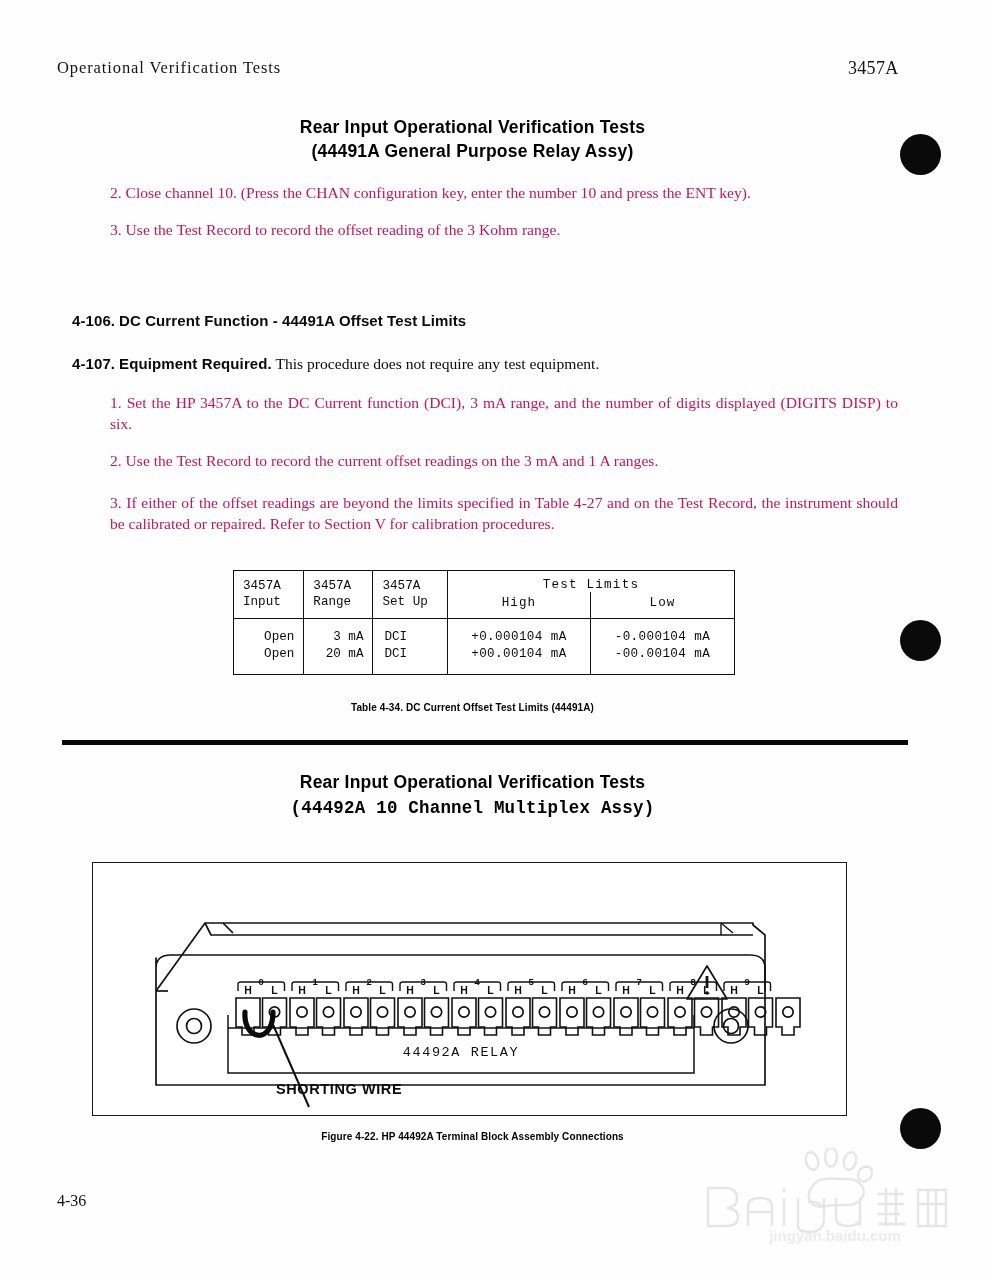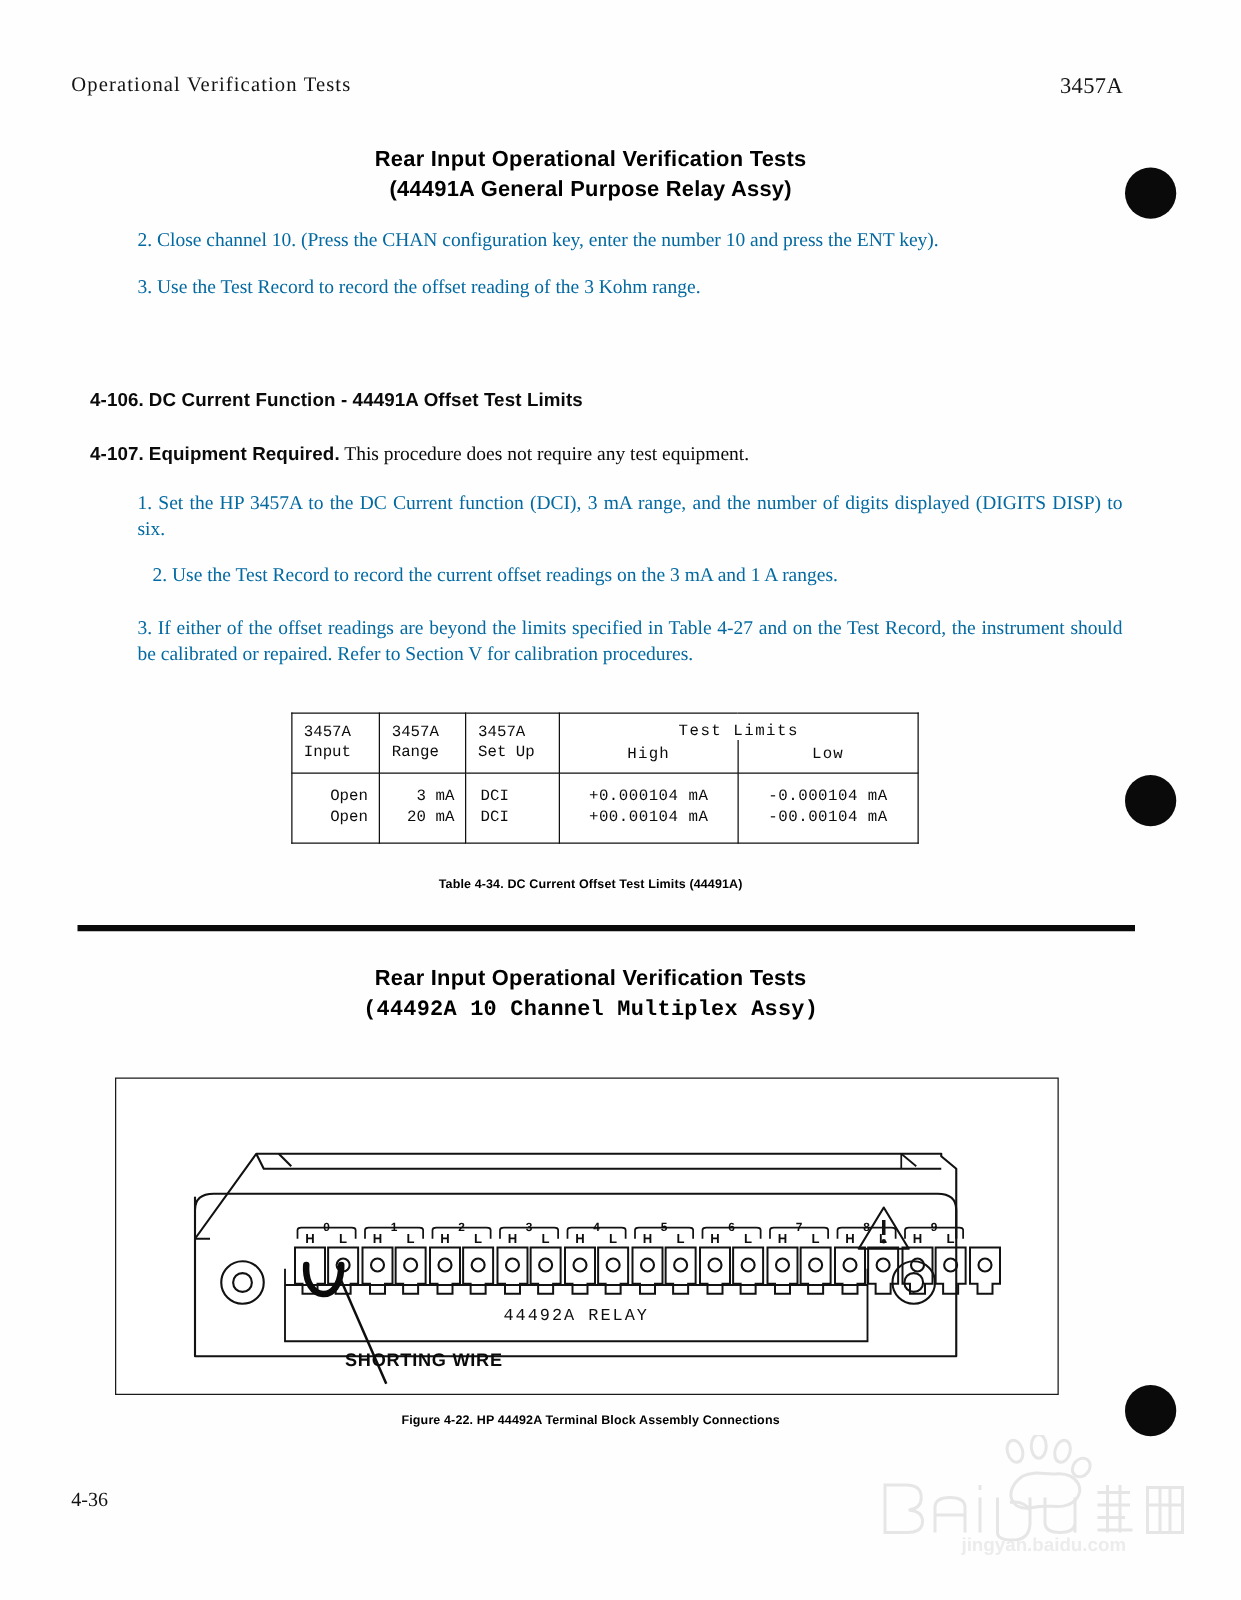--- a/index.html
+++ b/index.html
@@ -62,29 +62,29 @@
   #head1-l2 { top: 141px; }
   #head2-l1 { top: 772px; }
   #head2-l2 { top: 798px; font-family: Liberation Mono, monospace; }
 
   
   .para {
     position: absolute;
     font-family: "Liberation Serif", serif;
     font-size: 15.6px;
     line-height: 21px;
-    color: #0369a1;
+    color: #be185d;
     text-align: justify;
   }
 
   #p2  { left: 110px; top: 182px; width: 800px; }
   #p3  { left: 110px; top: 219px; width: 800px; }
   #p4  { left: 110px; top: 258px; width: 788px; }
   #p1a { left: 110px; top: 392px; width: 788px; }
-  #p2a { left: 122px; top: 450px; width: 788px; }
+  #p2a { left: 110px; top: 450px; width: 788px; }
   #p3a { left: 110px; top: 492px; width: 788px; }
 
   
   .subhead {
     position: absolute;
     left: 72px;
     font-size: 15.6px;
     color: #0a0a0a;
     white-space: nowrap;
   }

